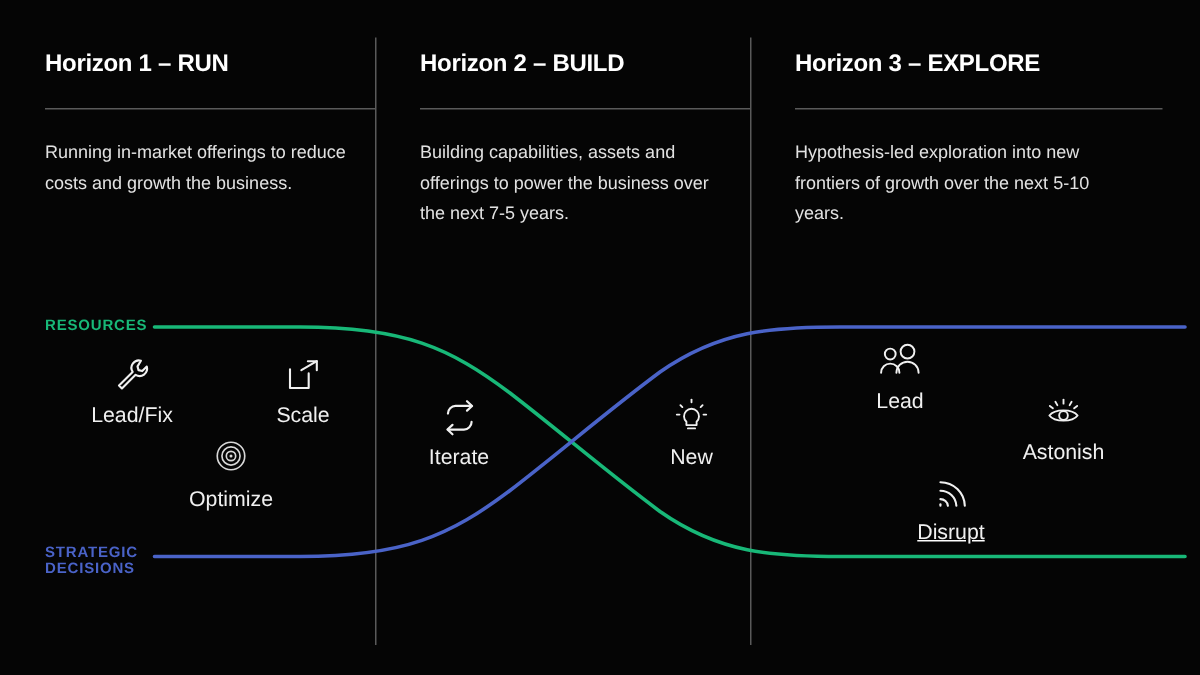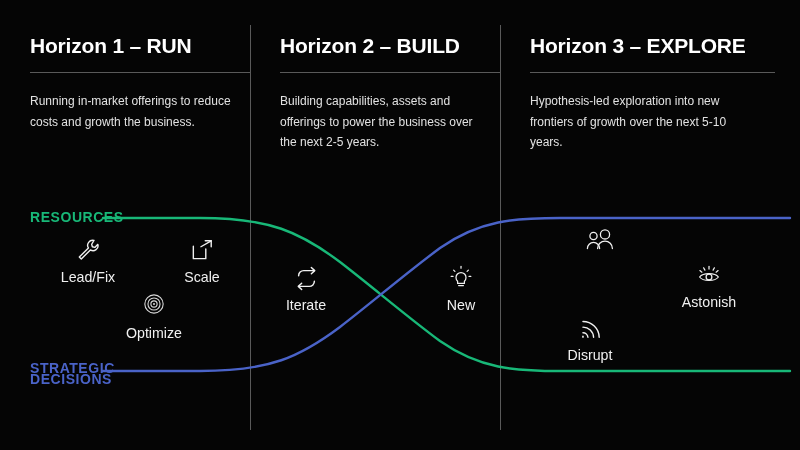--- a/index.html
+++ b/index.html
@@ -39,21 +39,21 @@
     top: 0;
     height: 450px;
   }
   #col1 { left: 0px;   width: 250px; }
   #col2 { left: 250px; width: 250px; padding-left: 12px; }
   #col3 { left: 500px; width: 348px; }
 
   .col-title {
     position: absolute;
     top: 34px;
-    font-size: 21px;
+    font-size: 16px;
     font-weight: bold;
     letter-spacing: -0.2px;
     white-space: nowrap;
     color: #ffffff;
   }
   #col1 .col-title { left: 30px; }
   #col2 .col-title { left: 30px; }
   #col3 .col-title { left: 30px; }
 
   .h-rule {
@@ -84,21 +84,21 @@
     left: 0;
     top: 0;
     width: 800px;
     height: 450px;
     pointer-events: none;
   }
 
   
   .curve-label {
     position: absolute;
-    font-size: 14px;
+    font-size: 10px;
     font-weight: bold;
     letter-spacing: 0.55px;
     line-height: 11px;
     white-space: nowrap;
   }
   #lbl-resources {
     left: 30px;
     top: 212px;
     color: #18b878;
   }
@@ -141,21 +141,21 @@
 
   <div class="column" id="col1">
     <div class="col-title">Horizon 1 – RUN</div>
     <div class="h-rule"></div>
     <div class="col-body">Running in-market offerings to reduce costs and growth the business.</div>
   </div>
 
   <div class="column" id="col2">
     <div class="col-title">Horizon 2 – BUILD</div>
     <div class="h-rule"></div>
-    <div class="col-body">Building capabilities, assets and offerings to power the business over the next 2-5 years.</div>
+    <div class="col-body">Building capabilities, assets and offerings to power the business over the next 7-5 years.</div>
   </div>
 
   <div class="column" id="col3">
     <div class="col-title">Horizon 3 – EXPLORE</div>
     <div class="h-rule"></div>
     <div class="col-body">Hypothesis-led exploration into new frontiers of growth over the next 5-10 years.</div>
   </div>
 
   <svg id="curves" viewBox="0 0 800 450">
 
@@ -241,38 +241,39 @@
 
   <div class="icon-item" style="left:600px; top:228px;">
     <span class="icon-glyph">
       <svg width="30" height="26" viewBox="0 0 30 24" fill="none" stroke="#f0f0f0" stroke-width="1.3" stroke-linecap="round" stroke-linejoin="round">
         <circle cx="8.5" cy="7" r="3.6"></circle>
         <path d="M2.4 19.5 A6.1 6.1 0 0 1 14.6 19.5"></path>
         <circle cx="20" cy="5.4" r="4.6"></circle>
         <path d="M12.6 19.5 A7.4 7.4 0 0 1 27.4 19.5"></path>
       </svg>
     </span>
+    <span class="icon-label">Lead</span>
   </div>
 
   <div class="icon-item" style="left:709px; top:262px;">
     <span class="icon-glyph">
       <svg width="26" height="24" viewBox="0 0 24 24" fill="none" stroke="#f0f0f0" stroke-width="1.25" stroke-linecap="round" stroke-linejoin="round">
         <path d="M2.6 15 C6 10.4, 18 10.4, 21.4 15 C18 19.6, 6 19.6, 2.6 15 Z"></path>
         <circle cx="12" cy="15" r="2.9"></circle>
         <path d="M12 4.4 L12 7.1"></path>
         <path d="M6.6 5.8 L7.9 8.1"></path>
         <path d="M17.4 5.8 L16.1 8.1"></path>
         <path d="M2.9 8.6 L4.9 10.2"></path>
         <path d="M21.1 8.6 L19.1 10.2"></path>
       </svg>
     </span>
     <span class="icon-label">Astonish</span>
   </div>
 
-  <div class="icon-item" style="left:590px; top:315px;">
+  <div class="icon-item" style="left:634px; top:315px;text-decoration:underline;">
     <span class="icon-glyph">
       <svg width="26" height="26" viewBox="0 0 24 24" fill="none" stroke="#f0f0f0" stroke-width="1.3" stroke-linecap="round" stroke-linejoin="round">
         <path d="M5.5 20.5 L5.5 19.6"></path>
         <path d="M5.5 16.4 A4.6 4.6 0 0 1 10.1 20.5"></path>
         <path d="M5.5 11.2 A9.8 9.8 0 0 1 15.3 20.5"></path>
         <path d="M5.5 6 A15 15 0 0 1 20.5 20.5"></path>
       </svg>
     </span>
     <span class="icon-label">Disrupt</span>
   </div>

